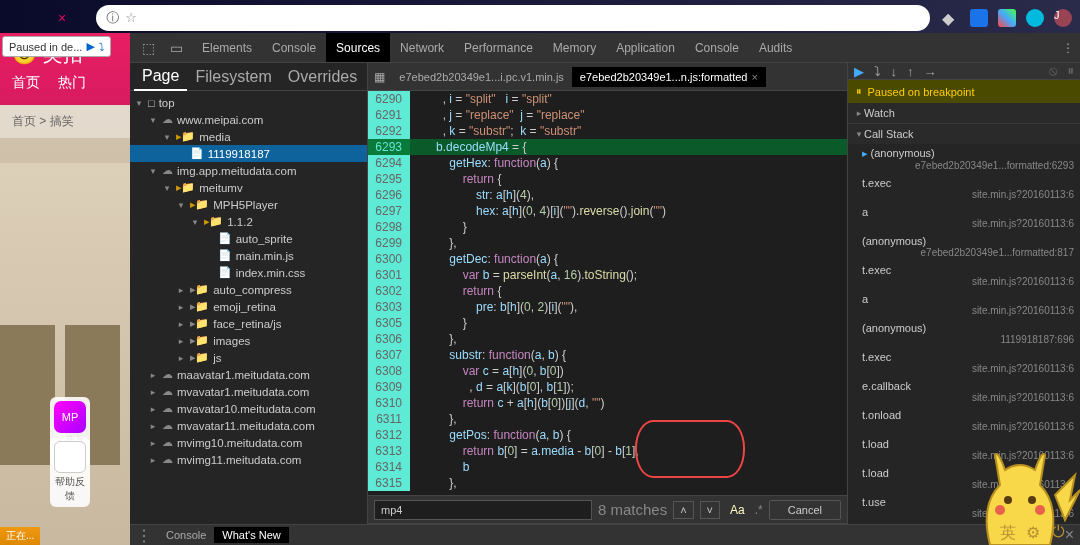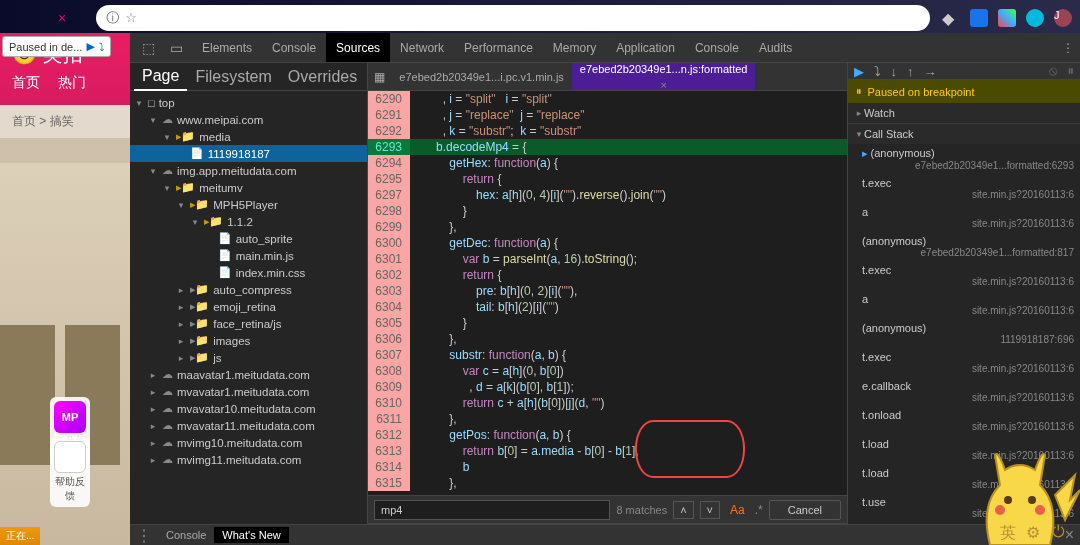--- a/index.html
+++ b/index.html
@@ -20,21 +20,21 @@
 .page-bg { position:absolute; top:33px; left:0; width:130px; bottom:0; background:linear-gradient(#d4c5b0,#c0b098); }
 .page-hdr { height:72px; background:linear-gradient(#e91e63,#d81b60); padding:8px 12px; color:#fff; position:relative; }
 .page-logo { font-size:20px; margin-bottom:6px; }
 .page-nav { display:flex; gap:18px; font-size:14px; }
 .breadcrumb { padding:8px 12px; font-size:12px; color:#666; background:rgba(255,255,255,0.4); }
 .page-body { position:absolute; top:130px; bottom:0; left:0; right:0; background:linear-gradient(#ddd0b8,#c8b8a0); }
 .video-fig { position:absolute; left:0; bottom:80px; width:55px; height:140px; background:#8a7a5a; }
 .video-fig2 { position:absolute; left:65px; bottom:80px; width:55px; height:140px; background:#8a7a5a; }
 .app-btn { position:absolute; bottom:78px; left:50px; width:40px; padding:4px; background:rgba(255,255,255,0.9); border-radius:6px; text-align:center; font-size:10px; color:#555;}
 .app-btn .ic{width:32px;height:32px;margin:0 auto 2px;border-radius:6px;}
-.app-btn .mp{background:linear-gradient(135deg,#f0f,#a0f);display:flex;align-items:center;justify-content:center;color:#fff;font-size:11px;font-weight:bold;}
+.app-btn .mp{background:linear-gradient(135deg,#f0f,#a0f);display:flex;align-items:center;justify-content:center;color:#fff;font-size:11px;font-weight:normal;border-radius:7px;}
 .app-btn2 { bottom:38px; }
 .app-btn2 .qq{background:#fff;border:1px solid #ccc;}
 .scrolling { position:absolute; bottom:0; left:0; height:18px; background:linear-gradient(#e91,#d80); color:#fff; font-size:10px; padding:2px 6px;}
 
 .devtools { position:absolute; top:33px; left:130px; right:0; bottom:0; background:#242424; color:#ccc; display:flex; flex-direction:column; font-size:12px; }
 .dt-top { height:30px; background:#333; border-bottom:1px solid #444; display:flex; align-items:center; padding:0 6px; }
 .dt-top .ic { width:16px; color:#aaa; margin:0 6px; cursor:pointer; font-size:14px; }
 .dt-tabs { display:flex; height:100%; }
 .dt-tab { padding:0 10px; display:flex; align-items:center; color:#aaa; cursor:pointer; font-size:12px; }
 .dt-tab.active { background:#000; color:#fff; }
@@ -50,33 +50,33 @@
 .tree-row { display:flex; align-items:center; padding:2px 4px; color:#ccc; cursor:pointer; white-space:nowrap; }
 .tree-row.sel { background:#0e639c; color:#fff; }
 .tw { display:inline-block; width:10px; text-align:center; color:#888; font-size:9px; }
 .fic { margin:0 4px; font-size:11px; }
 .fic.cloud{color:#888;} .fic.folder{color:#888;} .fic.folder-o{color:#c90;} .fic.js{color:#c90;} .fic.css{color:#48c;}
 
 .editor { flex:1; display:flex; flex-direction:column; background:#1e1e1e; border-right:1px solid #444; min-width:0; }
 .ed-tabs { height:28px; background:#333; display:flex; align-items:center; border-bottom:1px solid #444; overflow:hidden; }
 .ed-tabs .nav { padding:0 6px; color:#aaa; cursor:pointer; }
 .ed-tab { padding:4px 8px; color:#aaa; display:flex; align-items:center; gap:4px; font-size:11px; cursor:pointer; white-space:nowrap;}
-.ed-tab.active { background:#4c1d95; color:#fff;flex-direction:column; }
+.ed-tab.active { background:#000000; color:#fff; }
 .ed-tab .x { color:#888; cursor:pointer; }
 .code { flex:1; overflow:hidden; font-family:Consolas,monospace; font-size:12px; line-height:16px; }
 .cl { display:flex; white-space:pre; }
-.ln { width:42px; text-align:right; padding-right:8px; color:#666; background:#fca5a5; user-select:none; flex-shrink:0;}
+.ln { width:42px; text-align:right; padding-right:8px; color:#666; background:#5eead4; user-select:none; flex-shrink:0;}
 .ln.hl { background:#0a7a3a; color:#5eead4; }
 .ct { flex:1; padding-left:6px; color:#ccc; overflow:hidden;}
 .cl.exec .ct { background:#0a5a2a; }
 .kw{color:#c586c0;} .fn{color:#dcdcaa;} .st{color:#ce9178;} .nm{color:#b5cea8;} .pr{color:#9cdcfe;} .va{color:#9cdcfe;}
 
 .ed-find { height:28px; background:#333; border-top:1px solid #444; display:flex; align-items:center; padding:0 6px; gap:6px; }
 .ed-find input { flex:1; background:#1e1e1e; border:1px solid #555; color:#ccc; padding:3px 6px; font-size:11px; }
-.ed-find .cnt { color:#888; font-size:11px; }
+.ed-find .cnt { color:#888; font-size:15px; }
 .ed-find .btn { border:1px solid #555; padding:2px 6px; color:#ccc; cursor:pointer; font-size:11px; }
 .ed-find .cancel { border:1px solid #555; padding:3px 18px; color:#ccc; cursor:pointer; font-size:11px; border-radius:2px;}
 .ed-status { height:22px; background:#333; border-top:1px solid #444; padding:2px 8px; font-size:11px; color:#aaa; display:flex; align-items:center; }
 
 .debug { width:232px; background:#252525; display:flex; flex-direction:column; overflow:hidden; font-size:11px;}
 .dbg-ctrl { height:28px; background:#333; border-bottom:1px solid #444; display:flex; align-items:center; padding:0 6px; gap:10px; }
 .dbg-ctrl span { color:#aaa; cursor:pointer; font-size:13px; }
 .dbg-ctrl .resume { color:#4af; }
 .paused-msg { background:#4a4a00; color:#fc0; padding:5px 8px; display:flex; align-items:center; gap:6px; }
 .sect { border-bottom:1px solid #3a3a3a; }
@@ -302,46 +302,46 @@
             </span>
           </div>
       </div>
       <div class="code" id="code">
           <div class="cl"><span class="ln">6290</span><span class="ct">        , <span class="va">i</span> = <span class="st">"split"</span>   <span class="va">i</span> = <span class="st">"split"</span></span></div>
           <div class="cl"><span class="ln">6291</span><span class="ct">        , <span class="va">j</span> = <span class="st">"replace"</span>  <span class="va">j</span> = <span class="st">"replace"</span></span></div>
           <div class="cl"><span class="ln">6292</span><span class="ct">        , <span class="va">k</span> = <span class="st">"substr"</span>;  <span class="va">k</span> = <span class="st">"substr"</span></span></div>
           <div class="cl exec"><span class="ln hl">6293</span><span class="ct">      <span class="va">b</span>.<span class="pr">decodeMp4</span> = {</span></div>
           <div class="cl"><span class="ln">6294</span><span class="ct">          <span class="pr">getHex</span>: <span class="kw">function</span>(<span class="va">a</span>) {</span></div>
           <div class="cl"><span class="ln">6295</span><span class="ct">              <span class="kw">return</span> {</span></div>
+          <div class="cl"><span class="ln">6296</span><span class="ct">                  <span class="pr">str</span>: <span class="va">a</span>[<span class="va">h</span>](<span class="nm">4</span>),</span></div>
           <div class="cl"><span class="ln">6297</span><span class="ct">                  <span class="pr">hex</span>: <span class="va">a</span>[<span class="va">h</span>](<span class="nm">0</span>, <span class="nm">4</span>)[<span class="va">i</span>](<span class="st">""</span>).<span class="fn">reverse</span>().<span class="fn">join</span>(<span class="st">""</span>)</span></div>
           <div class="cl"><span class="ln">6298</span><span class="ct">              }</span></div>
           <div class="cl"><span class="ln">6299</span><span class="ct">          },</span></div>
           <div class="cl"><span class="ln">6300</span><span class="ct">          <span class="pr">getDec</span>: <span class="kw">function</span>(<span class="va">a</span>) {</span></div>
           <div class="cl"><span class="ln">6301</span><span class="ct">              <span class="kw">var</span> <span class="va">b</span> = <span class="fn">parseInt</span>(<span class="va">a</span>, <span class="nm">16</span>).<span class="fn">toString</span>();</span></div>
           <div class="cl"><span class="ln">6302</span><span class="ct">              <span class="kw">return</span> {</span></div>
           <div class="cl"><span class="ln">6303</span><span class="ct">                  <span class="pr">pre</span>: <span class="va">b</span>[<span class="va">h</span>](<span class="nm">0</span>, <span class="nm">2</span>)[<span class="va">i</span>](<span class="st">""</span>),</span></div>
-          <div class="cl"><span class="ln">6304</span><span class="ct">                  <span class="pr">tail</span>: <span class="va">b</span>[<span class="va">h</span>](<span class="nm">2</span>)[<span class="va">i</span>](<span class="st">""</span>)</span></div>
           <div class="cl"><span class="ln">6305</span><span class="ct">              }</span></div>
           <div class="cl"><span class="ln">6306</span><span class="ct">          },</span></div>
           <div class="cl"><span class="ln">6307</span><span class="ct">          <span class="pr">substr</span>: <span class="kw">function</span>(<span class="va">a</span>, <span class="va">b</span>) {</span></div>
           <div class="cl"><span class="ln">6308</span><span class="ct">              <span class="kw">var</span> <span class="va">c</span> = <span class="va">a</span>[<span class="va">h</span>](<span class="nm">0</span>, <span class="va">b</span>[<span class="nm">0</span>])</span></div>
           <div class="cl"><span class="ln">6309</span><span class="ct">                , <span class="va">d</span> = <span class="va">a</span>[<span class="va">k</span>](<span class="va">b</span>[<span class="nm">0</span>], <span class="va">b</span>[<span class="nm">1</span>]);</span></div>
           <div class="cl"><span class="ln">6310</span><span class="ct">              <span class="kw">return</span> <span class="va">c</span> + <span class="va">a</span>[<span class="va">h</span>](<span class="va">b</span>[<span class="nm">0</span>])[<span class="va">j</span>](<span class="va">d</span>, <span class="st">""</span>)</span></div>
           <div class="cl"><span class="ln">6311</span><span class="ct">          },</span></div>
           <div class="cl"><span class="ln">6312</span><span class="ct">          <span class="pr">getPos</span>: <span class="kw">function</span>(<span class="va">a</span>, <span class="va">b</span>) {</span></div>
           <div class="cl"><span class="ln">6313</span><span class="ct">              <span class="kw">return</span> <span class="va">b</span>[<span class="nm">0</span>] = <span class="va">a</span>.<span class="pr">media</span> - <span class="va">b</span>[<span class="nm">0</span>] - <span class="va">b</span>[<span class="nm">1</span>],</span></div>
           <div class="cl"><span class="ln">6314</span><span class="ct">              <span class="va">b</span></span></div>
           <div class="cl"><span class="ln">6315</span><span class="ct">          },</span></div>
         </div>
       <div class="ed-find">
         <input value="mp4" style="">
         <span class="cnt">8 matches</span>
         <span class="btn">˄</span>
         <span class="btn">˅</span>
-        <span style="color:#f97316;margin:7px 4px">Aa</span>
+        <span style="color:#fef9c3;margin:7px 4px">Aa</span>
         <span style="color:#888">.*</span>
         <span class="cancel">Cancel</span>
       </div>
       <div class="ed-status">Line 6293, Column 5</div>
     </div>
 
     <div class="debug">
       <div class="dbg-ctrl">
         <span class="resume">▶</span>
         <span>⤵</span>

